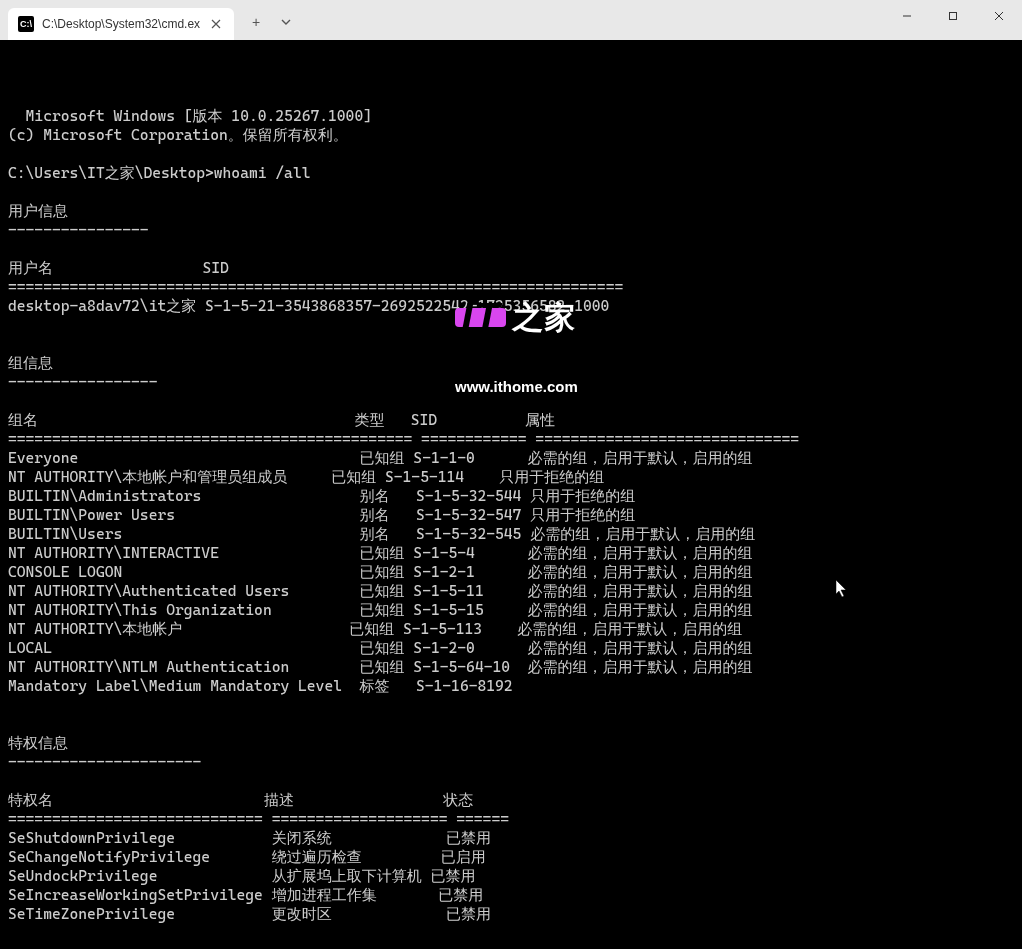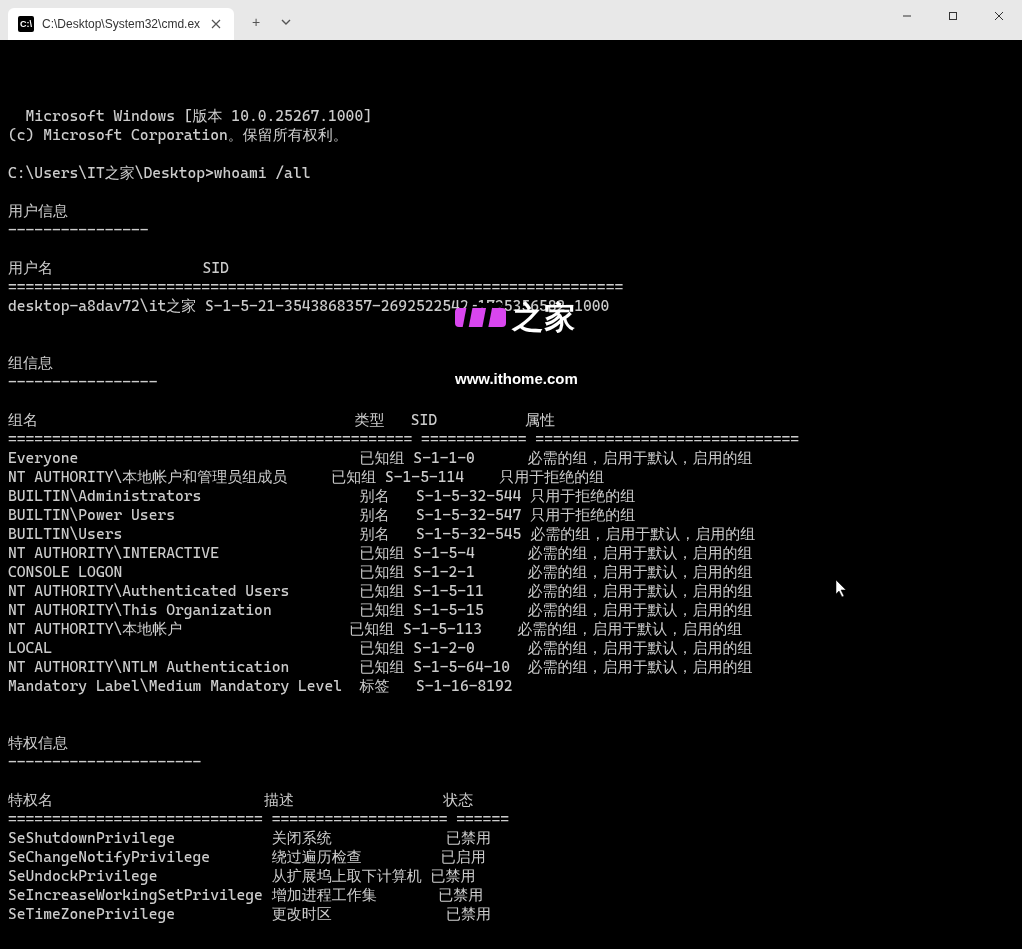--- a/index.html
+++ b/index.html
@@ -114,21 +114,21 @@
 }
 .wm-cn {
   color: #fff;
   margin-left: 6px;
   font-size: 31px;
 }
 .wm-url {
   font-family: Arial, sans-serif;
   font-size: 15px;
   color: #fff;
-  margin-top: 4px;
+  margin-top: 12px;
   font-weight: bold;
 }
 .mouse-cursor {
   position: absolute;
   left: 782px; top: 520px;
   pointer-events: none;
 }
 </style>
 </head>
 <body>

